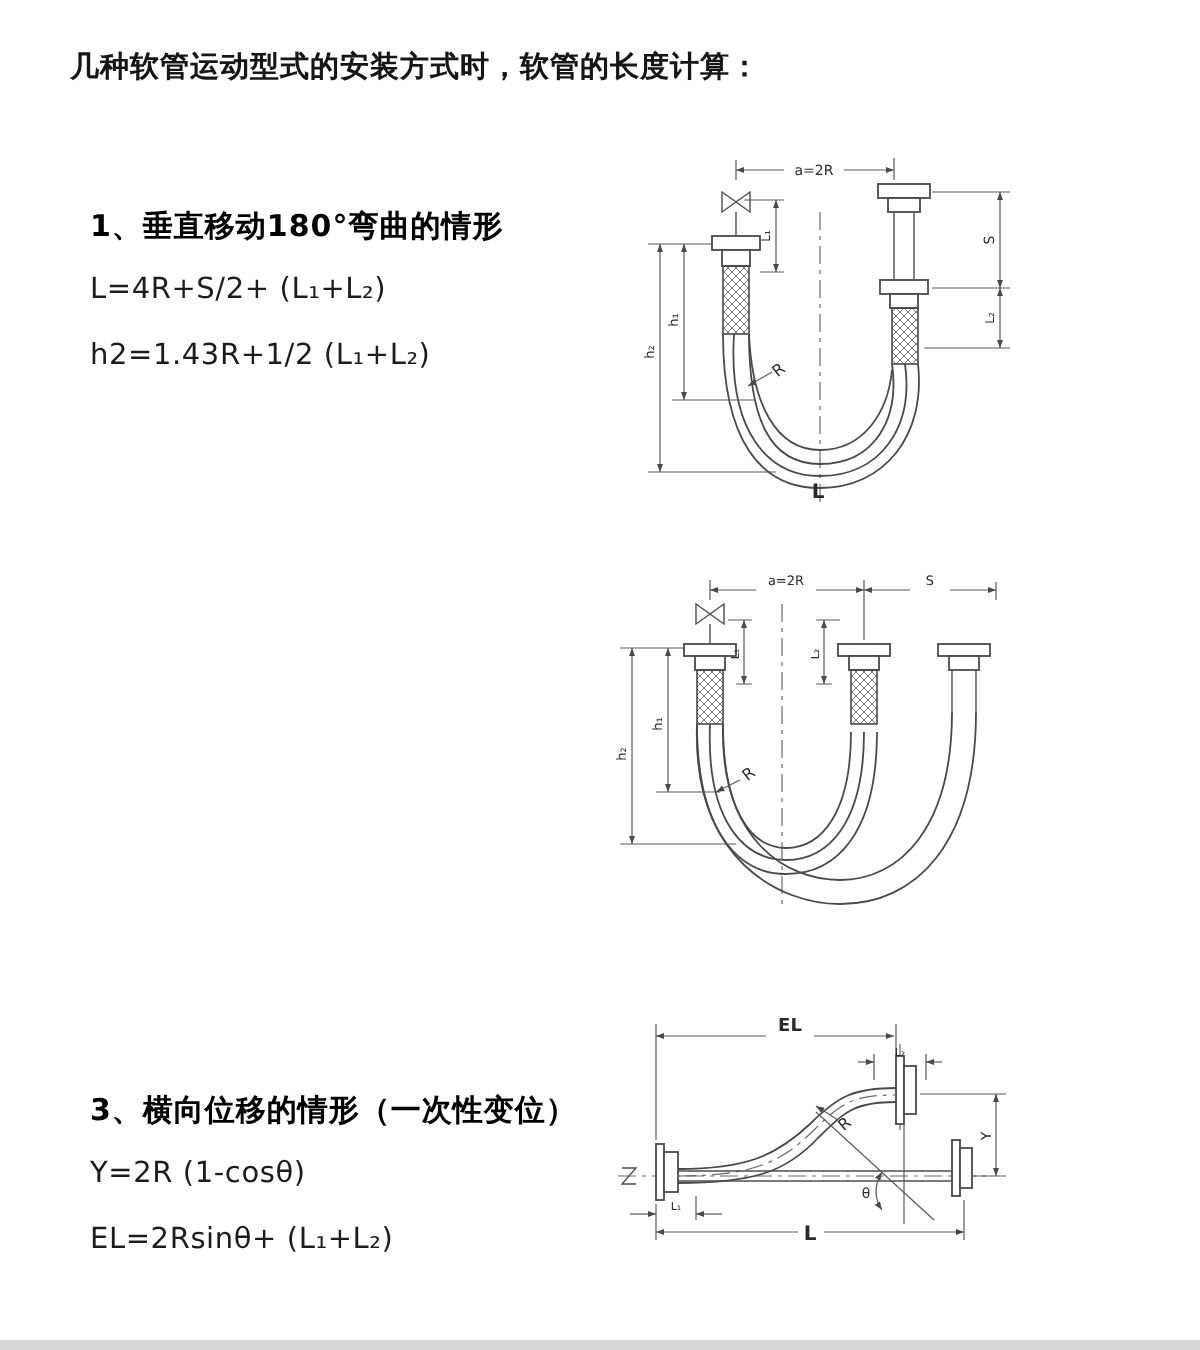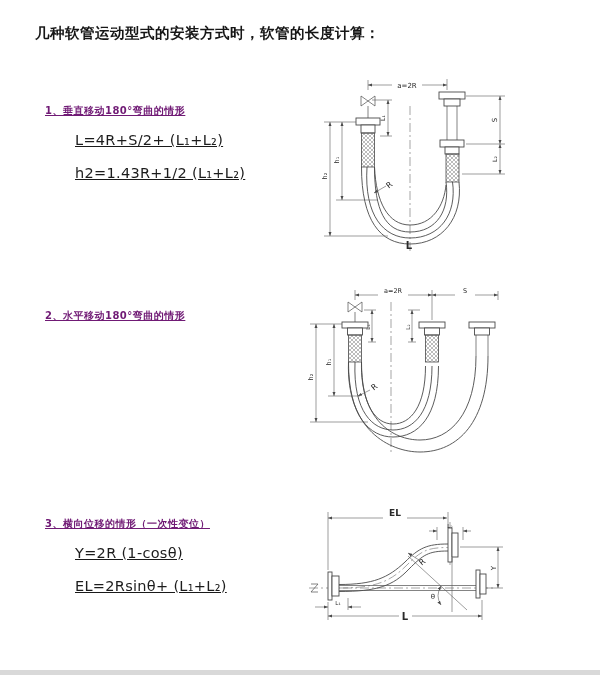--- a/index.html
+++ b/index.html
@@ -5,22 +5,22 @@
   html,body{margin:0;padding:0;}
   body{
     width:600px;height:675px;position:relative;background:#ffffff;
     font-family:"DejaVu Sans","Liberation Sans",sans-serif;color:#1a1a1a;overflow:hidden;
   }
   .page-title{
     position:absolute;left:35px;top:24px;font-size:14.5px;font-weight:bold;
     letter-spacing:.5px;color:#161616;
   }
   .section{position:absolute;left:45px;}
-  .sec-heading{font-size:10px;font-weight:bold;letter-spacing:.5px;color:#701a75;text-decoration:underline;}
-  .formulas{margin-left:30px;margin-top:6px;text-decoration:underline;}
+  .sec-heading{font-size:15px;font-weight:bold;letter-spacing:.5px;color:#000000;}
+  .formulas{margin-top:6px;}
   .formula{height:32.5px;display:flex;align-items:center;font-size:14.5px;
     letter-spacing:.3px;color:#1c1c1c;}
   .diag{position:absolute;}
   svg text{font-family:"DejaVu Sans","Liberation Sans",sans-serif;fill:#2a2a2a;}
   .hose{stroke:#4a4a4a;stroke-width:.9;fill:none;}
   .thin{stroke:#4f4f4f;stroke-width:.7;fill:none;}
   .dim{stroke:#5a5a5a;stroke-width:.6;fill:none;}
   .cl{stroke:#6a6a6a;stroke-width:.6;fill:none;stroke-dasharray:9 3 2 3;}
   .fit{fill:#ffffff;stroke:#4a4a4a;stroke-width:.9;}
   .scan-edge{position:absolute;left:0;bottom:0;width:600px;height:5px;background:#d9d9d9;}
@@ -32,24 +32,23 @@
 
 <div class="section" style="top:104px;">
   <div class="sec-heading">1、垂直移动180°弯曲的情形</div>
   <div class="formulas">
     <div class="formula">L=4R+S/2+ (L₁+L₂)</div>
     <div class="formula">h2=1.43R+1/2 (L₁+L₂)</div>
   </div>
 </div>
 
 <div class="section" style="top:309px;">
-  <div class="sec-heading">2、水平移动180°弯曲的情形</div>
 </div>
 
-<div class="section" style="top:517px;">
+<div class="section" style="top:546px;">
   <div class="sec-heading">3、横向位移的情形（一次性变位）</div>
   <div class="formulas">
     <div class="formula">Y=2R (1-cosθ)</div>
     <div class="formula">EL=2Rsinθ+ (L₁+L₂)</div>
   </div>
 </div>
 
 <svg class="diag" style="left:300px;top:70px;" width="230" height="190" viewBox="0 0 230 190">
   <defs>
     <pattern id="br1" width="4" height="4" patternUnits="userSpaceOnUse">

